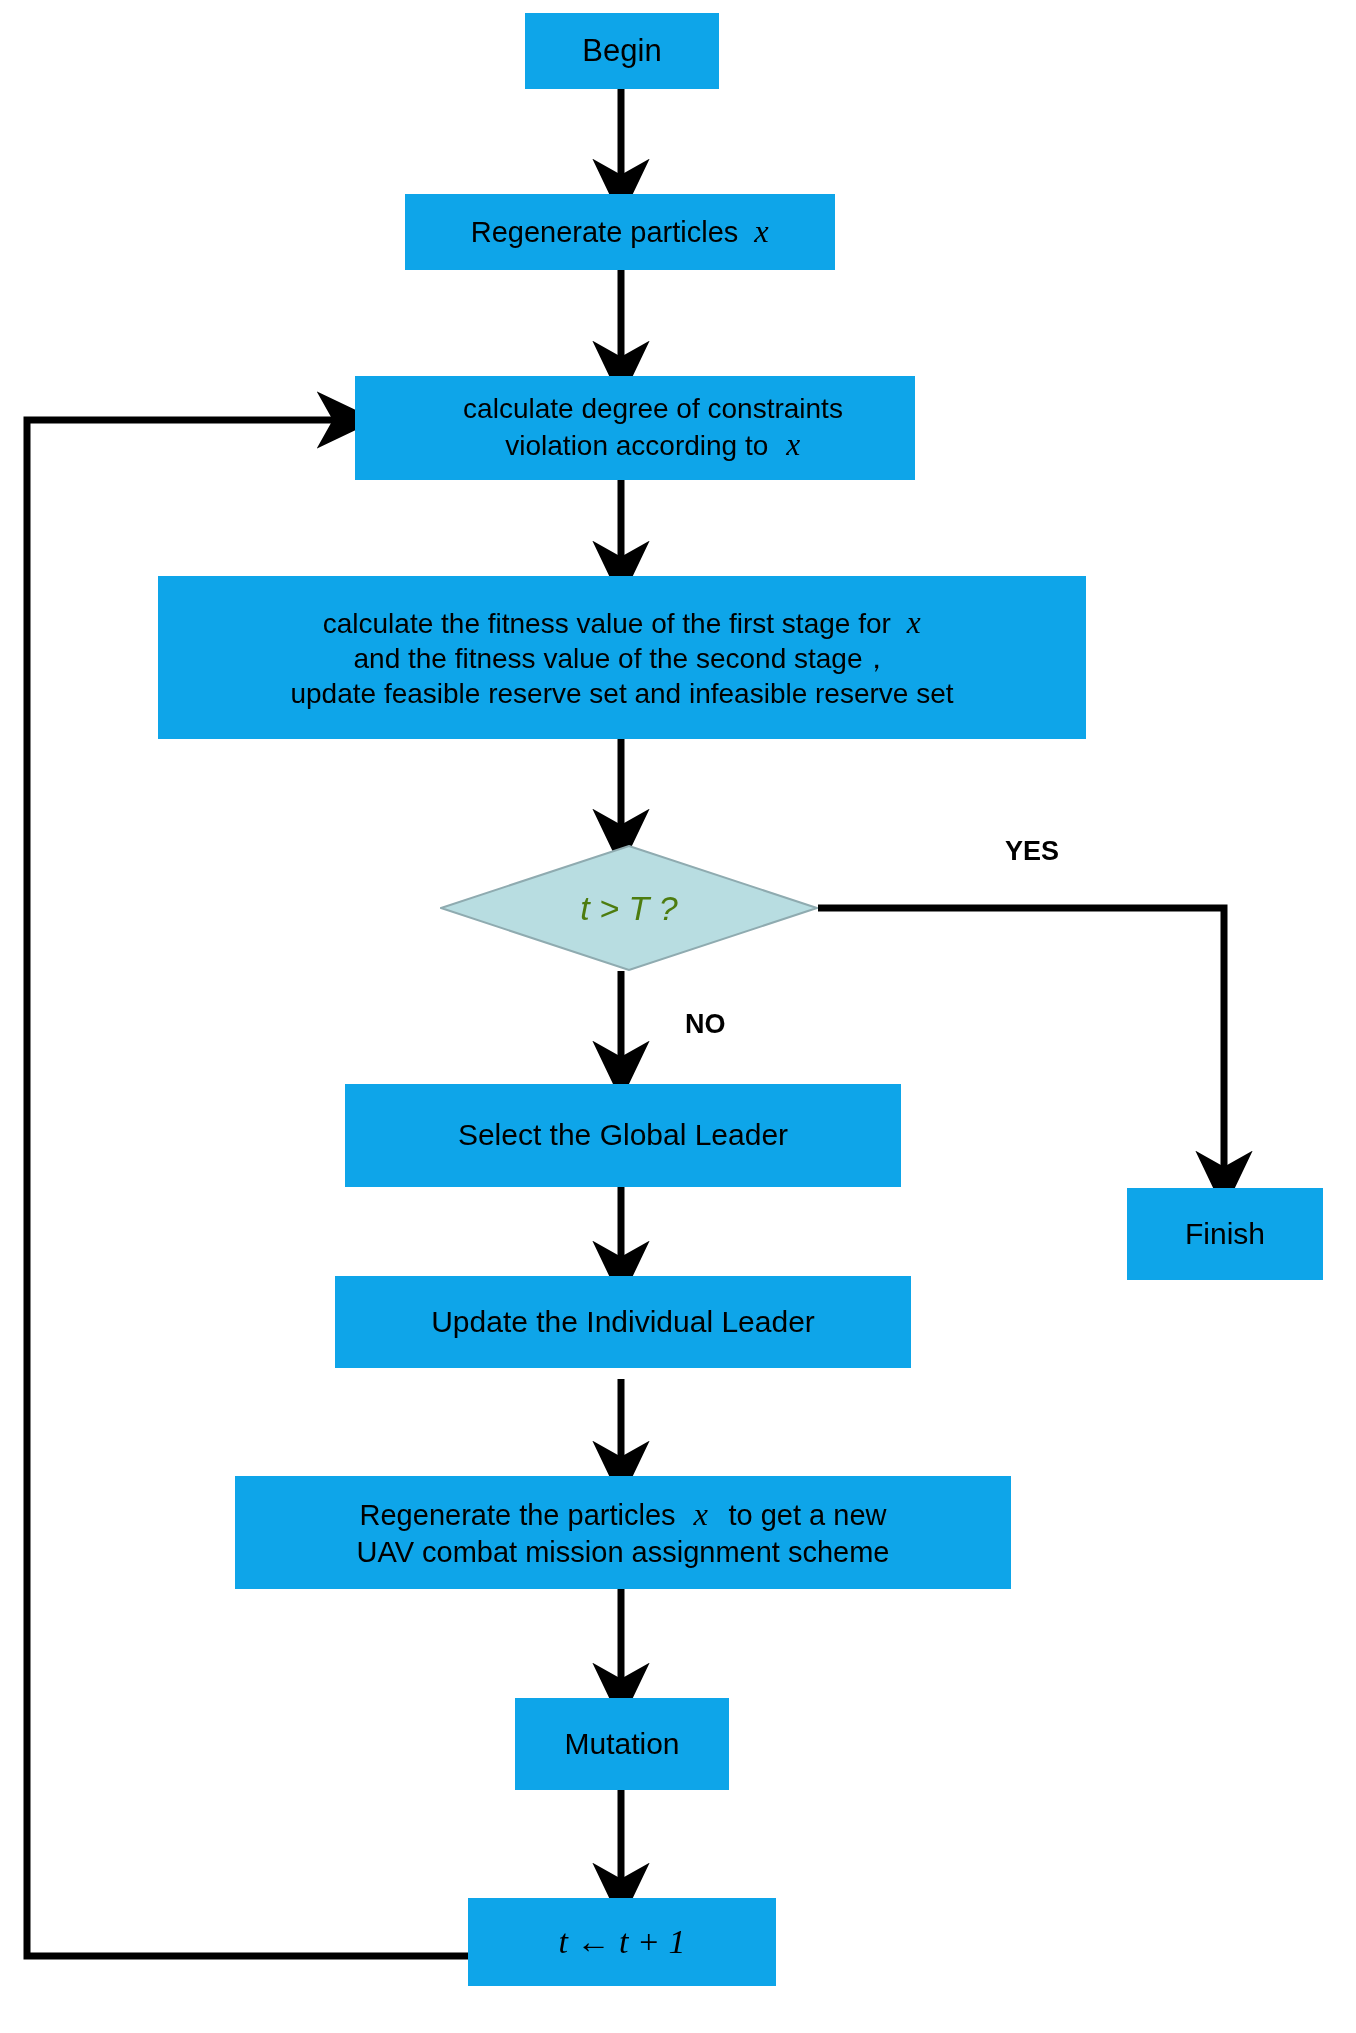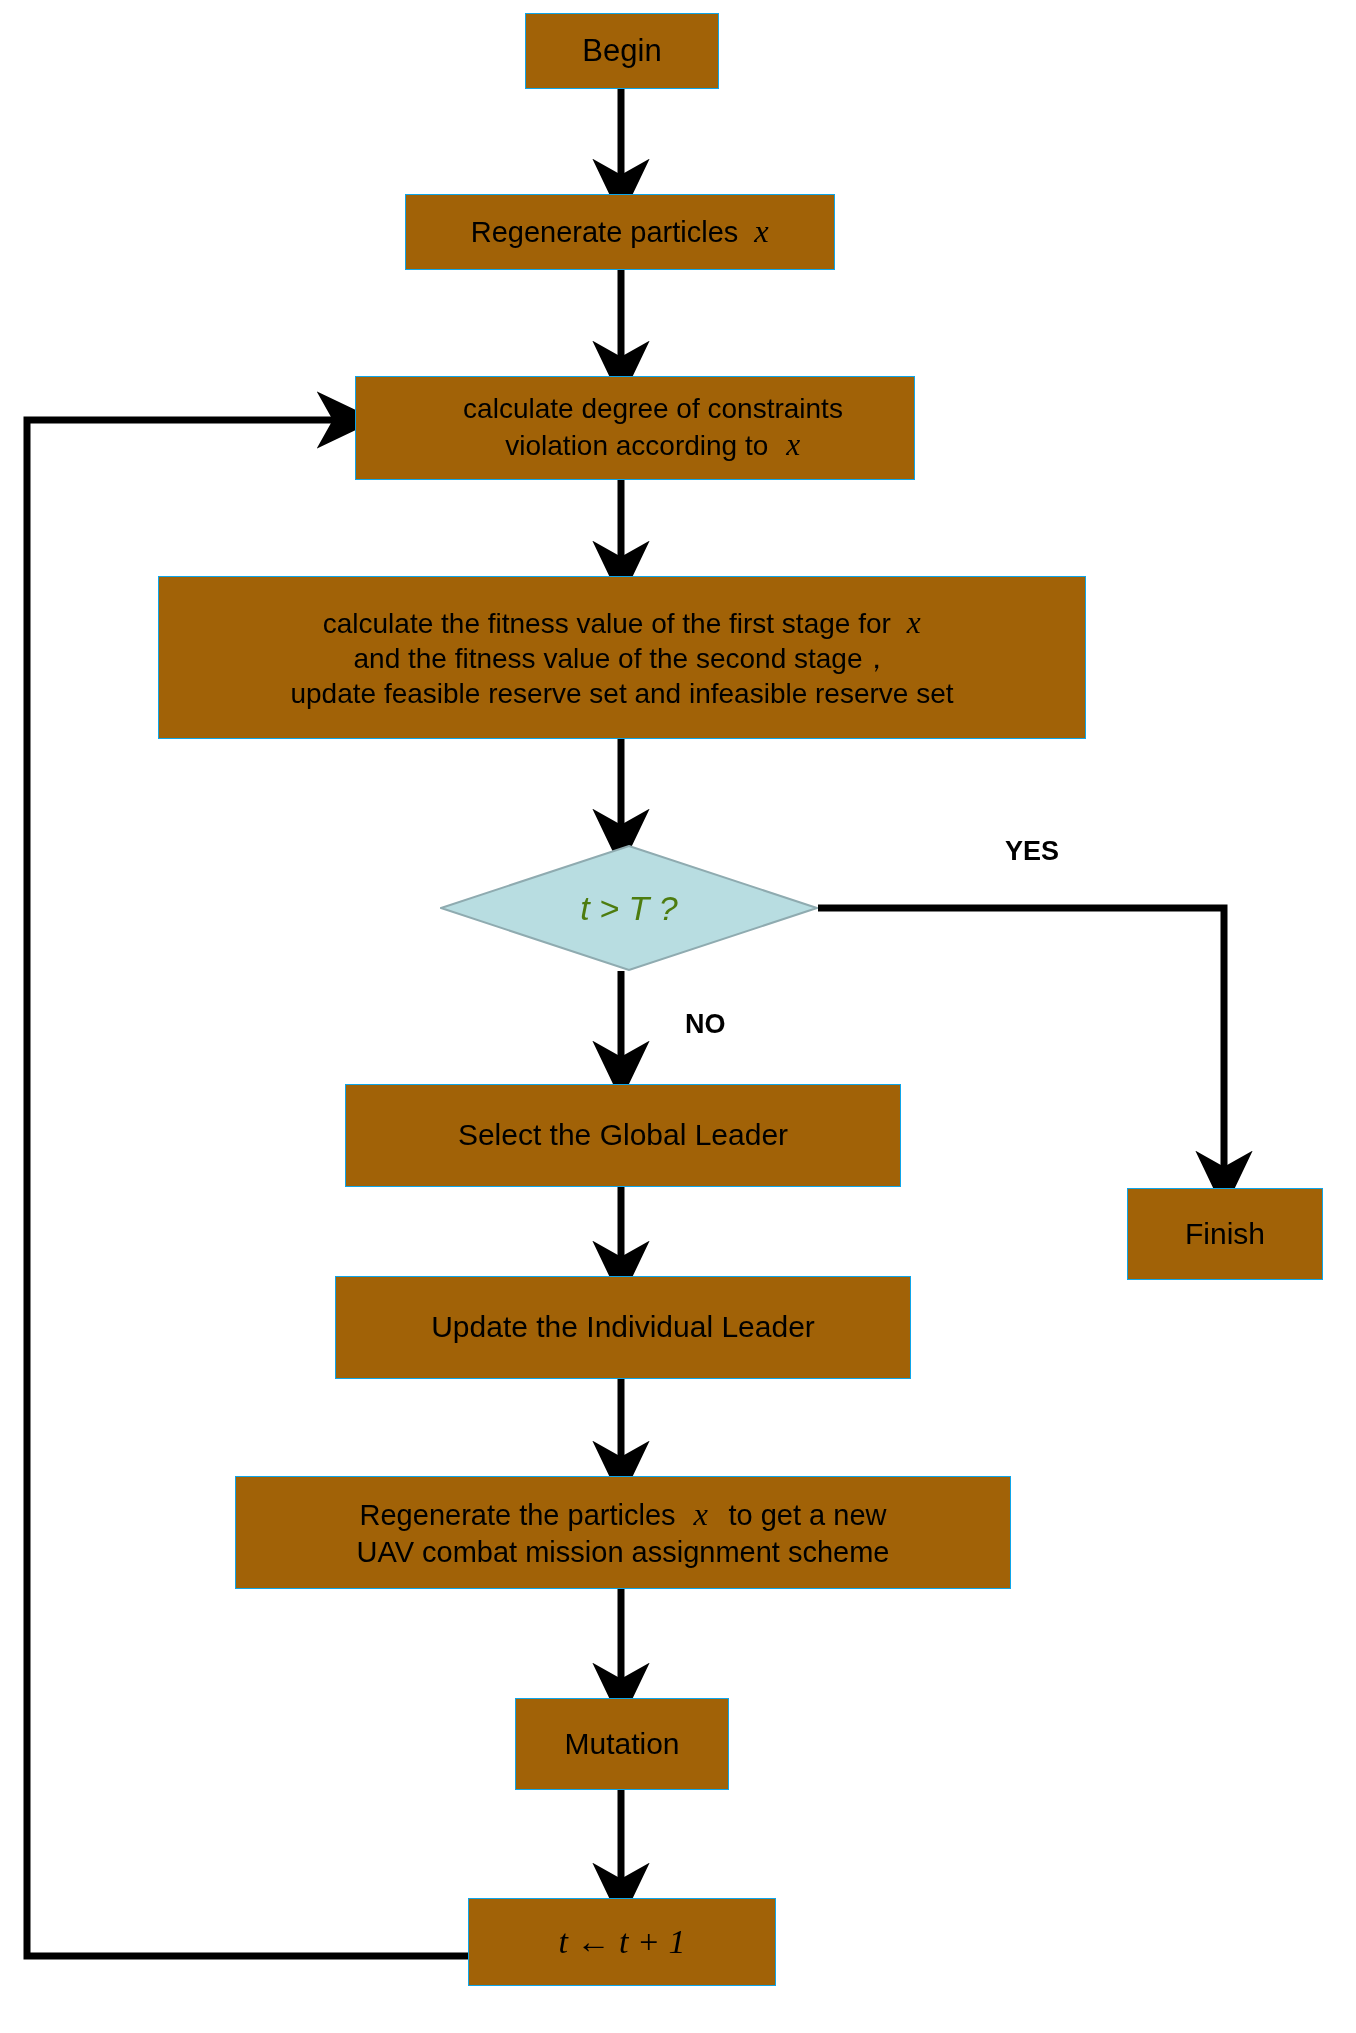--- a/index.html
+++ b/index.html
@@ -12,22 +12,22 @@
   }
   #canvas {
     position: relative;
     width: 1356px;
     height: 2033px;
     background: #ffffff;
     overflow: hidden;
   }
   .node {
     position: absolute;
-    background: #a16207;
-    border: 1px solid #0ea5e9;
+    background: #0ea5e9;
+    border: 7px solid #0ea5e9;
     box-sizing: border-box;
     display: flex;
     align-items: center;
     justify-content: center;
     text-align: center;
     color: #000000;
     font-family: "Liberation Sans", sans-serif;
     line-height: 1.22;
   }
   .node .txt {
@@ -156,21 +156,21 @@
   </div>
 
   <div class="node" style="left:1127px; top:1188px; width:196px; height:92px; font-size:30px;">
     <span class="txt">Finish</span>
   </div>
 
   <div class="node" style="left:345px; top:1076px; width:556px; height:103px; font-size:30px;margin-top:8px;">
     <span class="txt">Select the Global Leader</span>
   </div>
 
-  <div class="node" style="left:335px; top:1276px; width:576px; height:103px; font-size:30px;">
+  <div class="node" style="left:335px; top:1276px; width:576px; height:92px; font-size:30px;">
     <span class="txt">Update the Individual Leader</span>
   </div>
 
   <div class="node" style="left:235px; top:1476px; width:776px; height:113px; font-size:29px;">
     <span class="txt">
       <span>Regenerate the  particles</span><span style="display:inline-block;width:18px;"></span><span class="var">x</span><span style="display:inline-block;width:20px;"></span><span>to get a new</span><br>
       <span>UAV combat mission assignment scheme</span>
     </span>
   </div>
 

